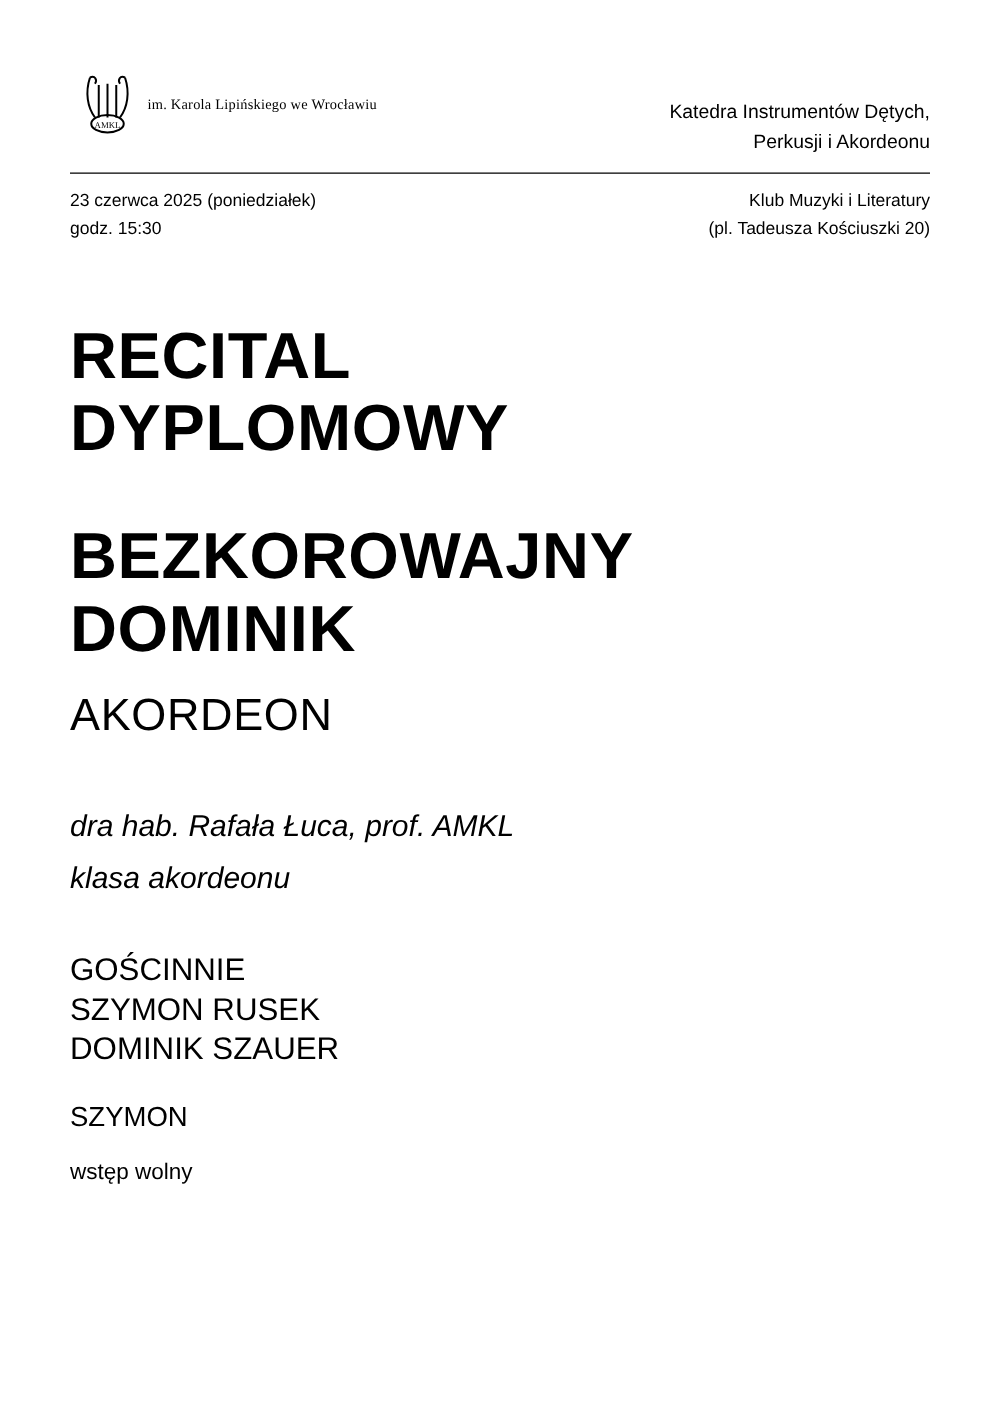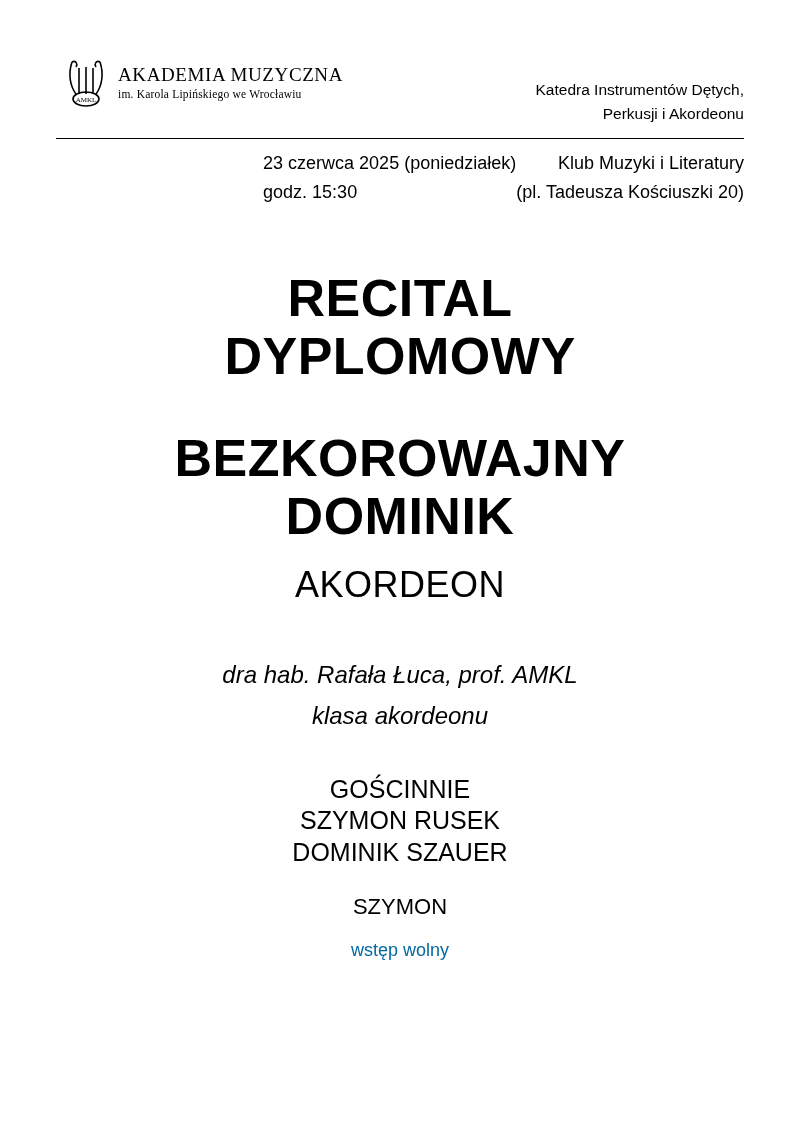--- a/index.html
+++ b/index.html
@@ -73,38 +73,38 @@
   }
 
   .rule {
     border-top: 1.6px solid #000;
     margin: 2px 0 10px 0;
   }
 
   
   .inforow {
     display: flex;
-    justify-content: flex-end;
+    justify-content: space-between;
     align-items: flex-start;
-    font-size: 18px;
+    font-size: 14px;
     line-height: 1.6;
   }
 
   .info-left {
     text-align: left;
   }
 
   .info-right {
     text-align: right;
   }
 
   
   .main {
     margin-top: 62px;
-    text-align: center;
+    text-align: left;
   }
 
   .recital {
     font-size: 52px;
     font-weight: bold;
     line-height: 1.12;
     letter-spacing: 0.5px;
   }
 
   .performer {
@@ -141,21 +141,21 @@
 
   .program-list {
     margin-top: 16px;
     font-size: 18px;
     font-weight: bold;
   }
 
   .free {
     margin-top: 20px;
     font-size: 18px;
-    color: #0369a1;
+    color: #000000;
   }
 </style>
 </head>
 <body>
 
 <div class="poster">
 
   <div class="header">
 
     <div class="brand">
@@ -168,21 +168,20 @@
             <path d="M36 6 C32 4 30 8 32 11"></path>
             <line x1="15" y1="12" x2="15" y2="38"></line>
             <line x1="22" y1="11" x2="22" y2="38"></line>
             <line x1="29" y1="12" x2="29" y2="38"></line>
             <ellipse cx="22" cy="43" rx="13" ry="7"></ellipse>
           </g>
           <text x="22" y="46" font-size="7" text-anchor="middle" font-family="Liberation Serif, serif" fill="#000">AMKL</text>
         </svg>
       </span>
       <span class="brand-text">
-        <span class="brand-title">AKADEMIA MUZYCZNA</span>
         <span class="brand-sub">im. Karola Lipińskiego we Wrocławiu</span>
       </span>
     </div>
 
     <div class="dept">
       <div>Katedra Instrumentów Dętych,</div>
       <div>Perkusji i Akordeonu</div>
     </div>
 
   </div>

